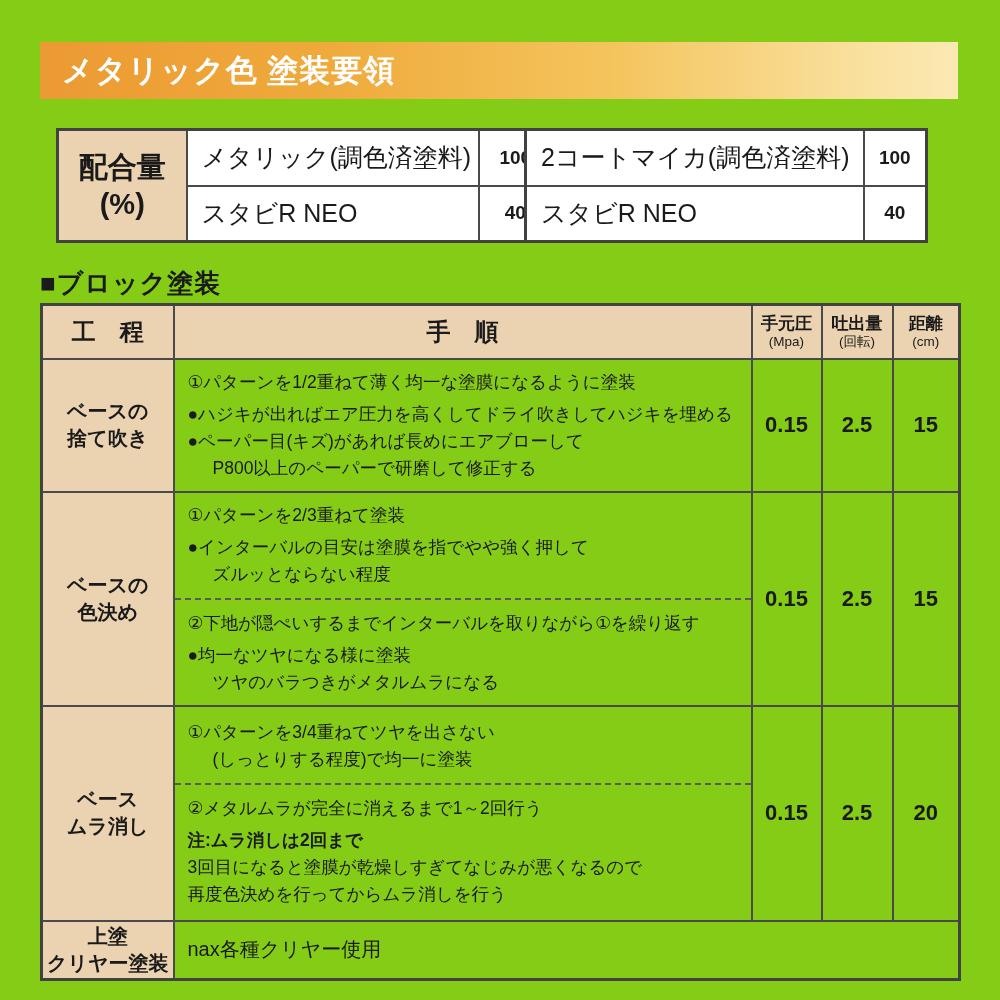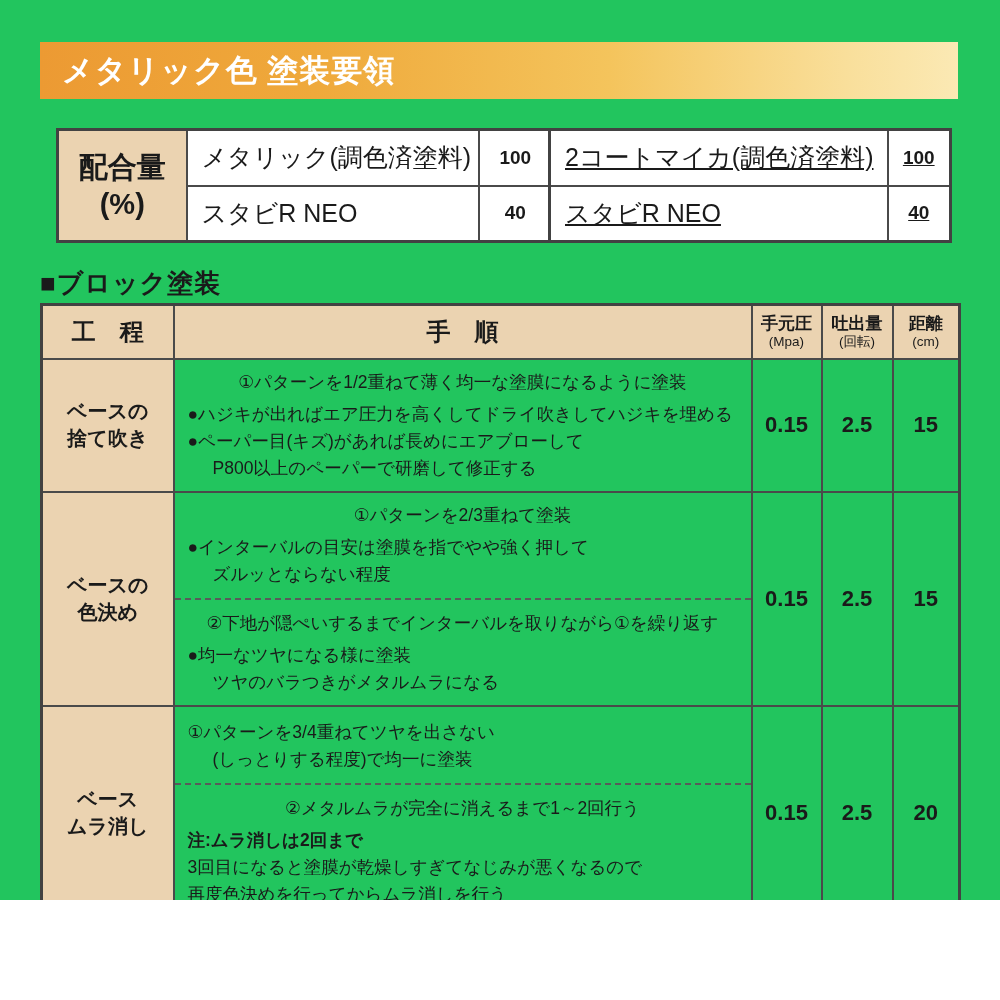--- a/index.html
+++ b/index.html
@@ -1,36 +1,36 @@
 <!DOCTYPE html>
 <html><head>
 <meta charset="utf-8">
 <style>
   html,body{margin:0;padding:0;background:#ffffff;}
   .page{
-    position:relative;width:1000px;height:900px;background:#22c55e;
+    position:relative;width:1000px;height:1000px;background:#84cc16;
     font-family:"Liberation Sans","DejaVu Sans",sans-serif;color:#1a1a1a;
     overflow:hidden;
   }
   
   .band{
     position:absolute;left:40px;top:42px;width:918px;height:57px;
     background:linear-gradient(90deg,#ec9a33 0%,#efa93b 30%,#f4c45c 62%,#f9df9b 88%,#fbe9b4 100%);
     display:flex;align-items:center;justify-content:space-between;
     padding:0 22px;box-sizing:border-box;
   }
   .band-title{font-size:31px;font-weight:bold;color:#ffffff;letter-spacing:1px;}
   .band-logo{font-size:33px;font-weight:800;color:#ffffff;letter-spacing:2px;}
   
   .mix{position:absolute;top:128px;border-collapse:collapse;table-layout:fixed;}
   .mix td{border:2px solid #4a4a4a;box-sizing:border-box;background:#fff;}
   .mix{border:3px solid #424242;}
   .mix .tan{background:#ebd3b1;}
   .mix-left{left:40px;margin-left:16px;}
-  .mix-right{left:548px;text-decoration:underline;}
+  .mix-right{left:524px;}
   .mix .lbl{width:129px;text-align:center;font-weight:bold;font-size:29px;line-height:37px;}
   .mix-left .name{width:292px;}
   .mix-left .val{width:74px;}
   .mix-right .name{width:338px;}
   .mix-right .val{width:63px;}
   .mix .name{font-size:25px;padding-left:14px;height:56px;}
   .mix .val{font-size:19px;font-weight:bold;text-align:center;height:56px;}
   
   .block-title{position:absolute;left:40px;top:266px;font-size:26px;font-weight:bold;letter-spacing:1px;}
   .condition{position:absolute;right:42px;top:280px;font-size:14.5px;color:#111;}
@@ -43,21 +43,21 @@
   .proc-table .tan{background:#ebd3b1;}
   .col-proc{width:132px;} .col-steps{width:578px;}
   .col-p{width:70px;} .col-o{width:71px;} .col-d{width:67px;}
   .hdr{height:54px;text-align:center;}
   .hdr .big{font-size:24px;font-weight:bold;}
   .hdr .main{font-size:17px;font-weight:bold;line-height:20px;}
   .hdr .unit{font-size:13.5px;line-height:16px;}
   .proc-cell{text-align:center;font-weight:bold;font-size:20px;line-height:27px;}
   .steps{vertical-align:top;padding:9px 13px;font-size:17.5px;}
   .line{line-height:27px;white-space:nowrap;}
-  .line.lead{margin-bottom:5px;text-align:center;}
+  .line.lead{margin-bottom:5px;}
   .line.indent{padding-left:25px;}
   .line.bold{font-weight:bold;}
   .divider{border:none;border-top:2px dashed #5a5a5a;margin:10px -13px;}
   .num{text-align:center;font-size:22px;font-weight:bold;}
   .clear-note{font-size:20px;padding-left:13px;}
   .r1{height:121px;} .r2{height:210px;} .r3{height:215px;} .r4{height:59px;}
 </style>
 </head>
 <body>
 

